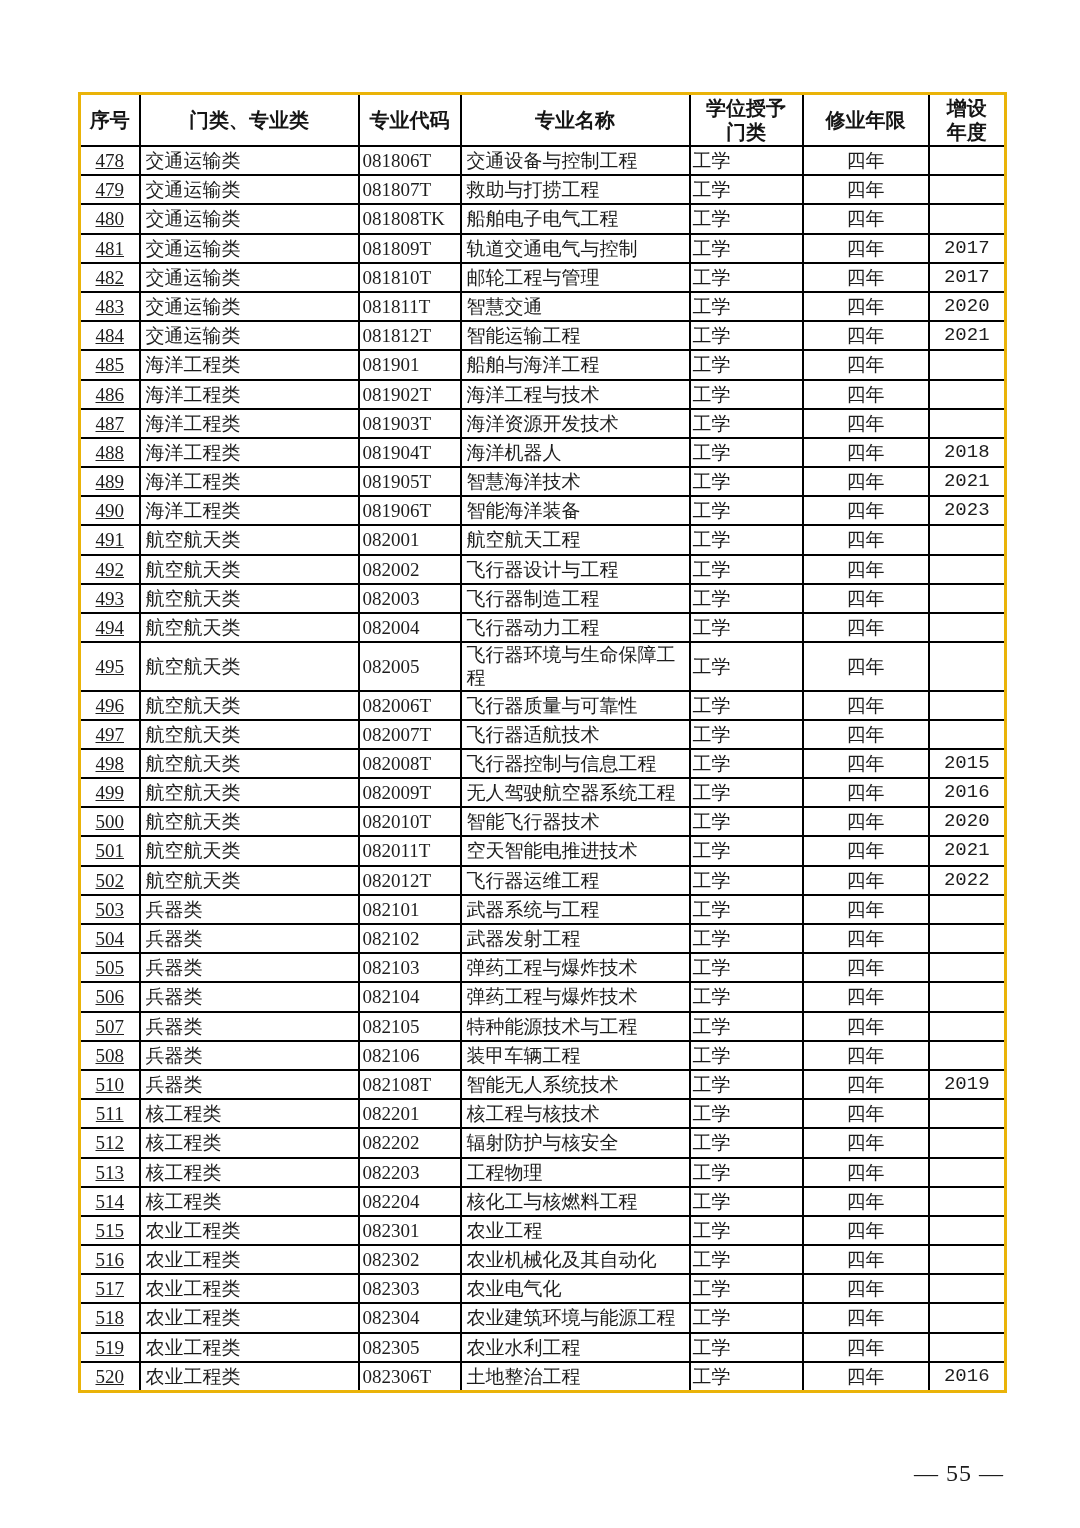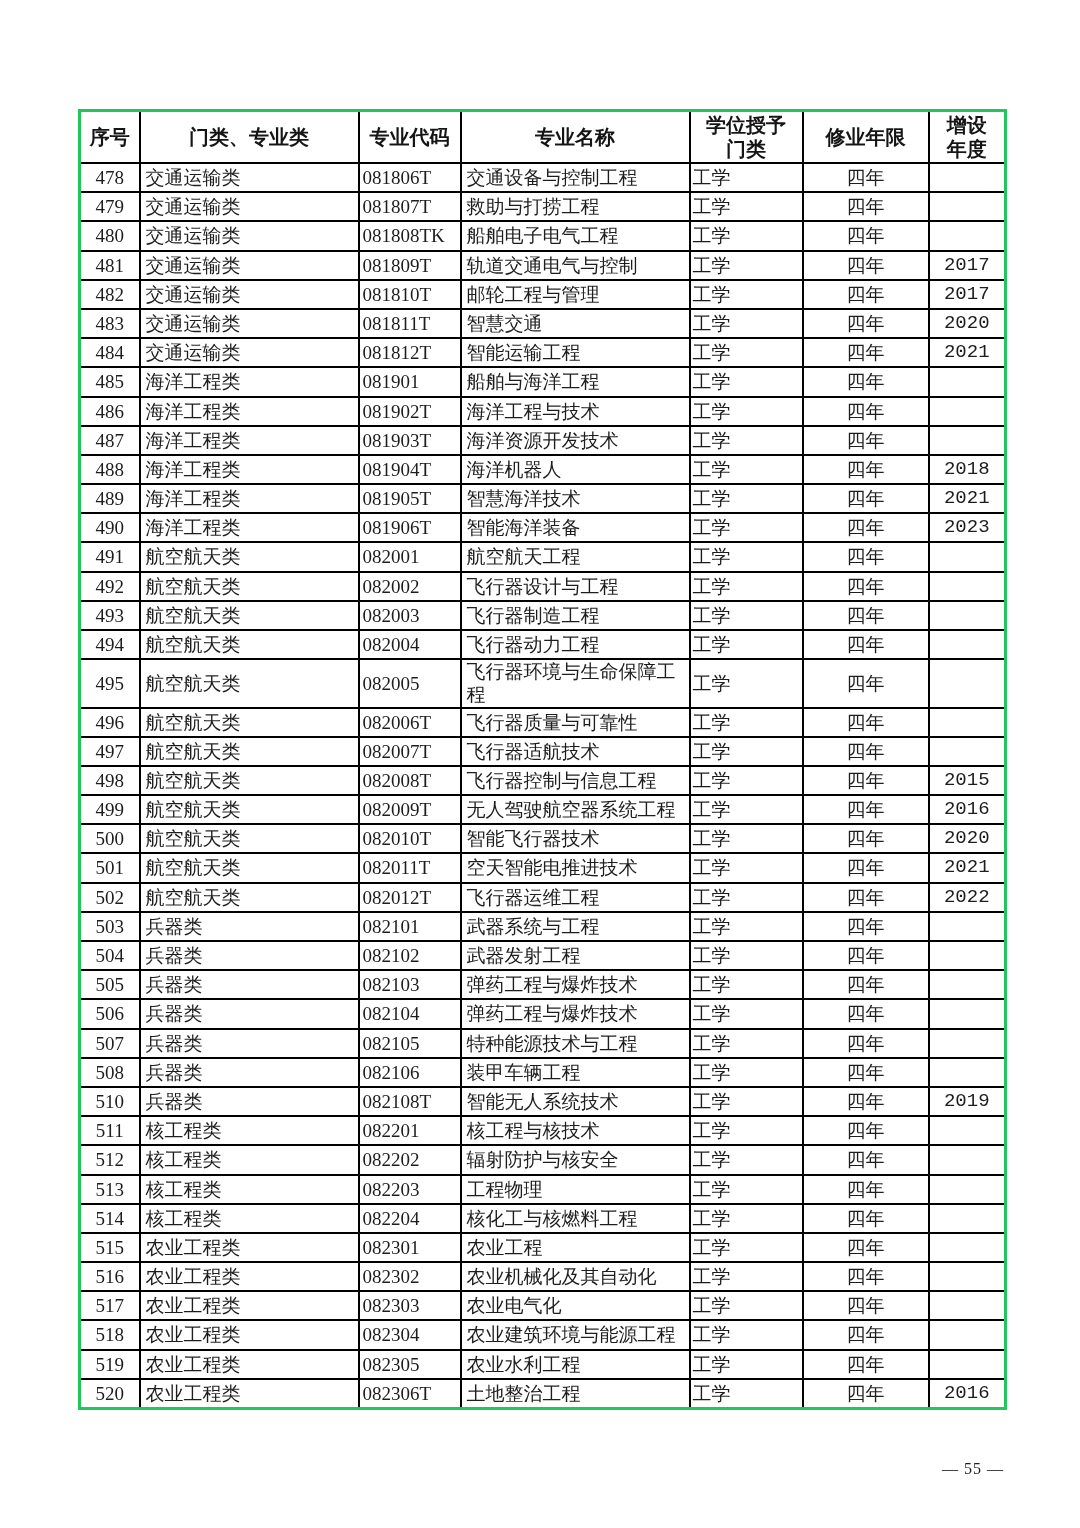--- a/index.html
+++ b/index.html
@@ -16,25 +16,25 @@
     overflow: hidden;
   }
   .page {
     position: absolute;
     inset: 0;
     background: #ffffff;
   }
   table.doc-table {
     position: absolute;
     left: 78px;
-    top: 109px;
+    top: 92px;
     width: 926px;
     border-collapse: collapse;
     table-layout: fixed;
-    border: 3px solid #22c55e;
+    border: 3px solid #eab308;
   }
   .doc-table col.c0 { width: 60px; }
   .doc-table col.c1 { width: 219px; }
   .doc-table col.c2 { width: 102px; }
   .doc-table col.c3 { width: 229px; }
   .doc-table col.c4 { width: 113px; }
   .doc-table col.c5 { width: 126px; }
   .doc-table col.c6 { width: 77px; }
   .doc-table th {
     border: 2px solid #000000;
@@ -52,32 +52,32 @@
   .doc-table td {
     border: 2px solid #000000;
     height: 27.2px;
     font-size: 19px;
     line-height: 1.22;
     vertical-align: middle;
     padding: 0 2px;
     overflow: hidden;
     color: #1d1d1d;
   }
-  .doc-table td.c0 { text-align: center; }
+  .doc-table td.c0 { text-align: center; text-decoration: underline; }
   .doc-table td.c1 { text-align: left; padding-left: 5px; }
   .doc-table td.c2 { text-align: left; padding-left: 3px; font-size: 19px; }
   .doc-table td.c3 { text-align: left; padding-left: 5px; }
   .doc-table td.c4 { text-align: left; }
   .doc-table td.c5 { text-align: center; }
   .doc-table td.c6 { text-align: center; font-family: Liberation Mono, monospace; }
   .page-number {
     position: absolute;
     top: 1460px;
     right: 76px;
-    font-size: 16px;
+    font-size: 24px;
     letter-spacing: 1px;
     color: #1d1d1d;
     font-family: "Liberation Serif", "DejaVu Serif", serif;
   }
 </style>
 </head>
 <body>
 
 <div class="page">
 

